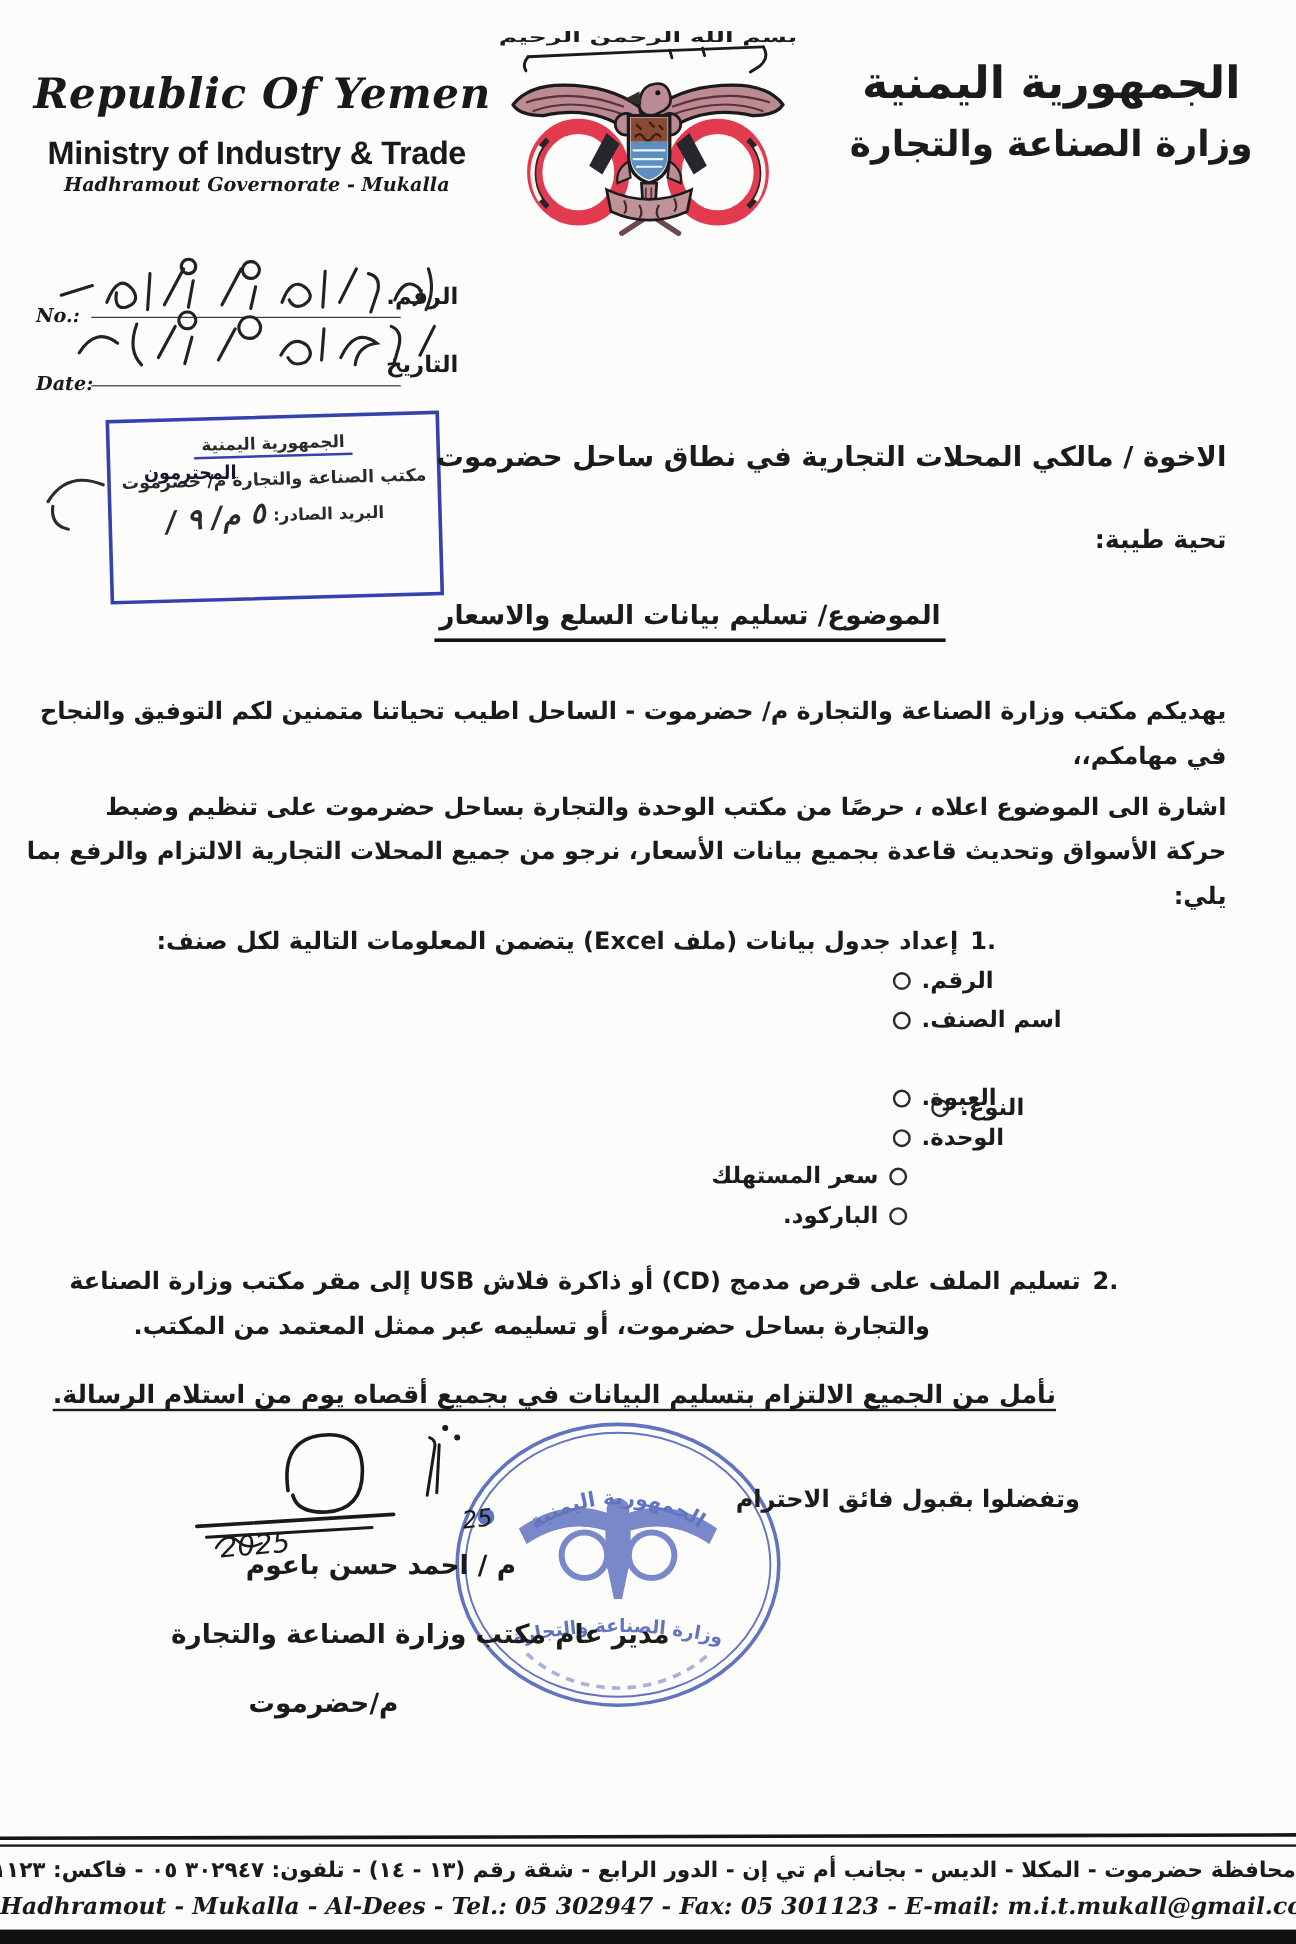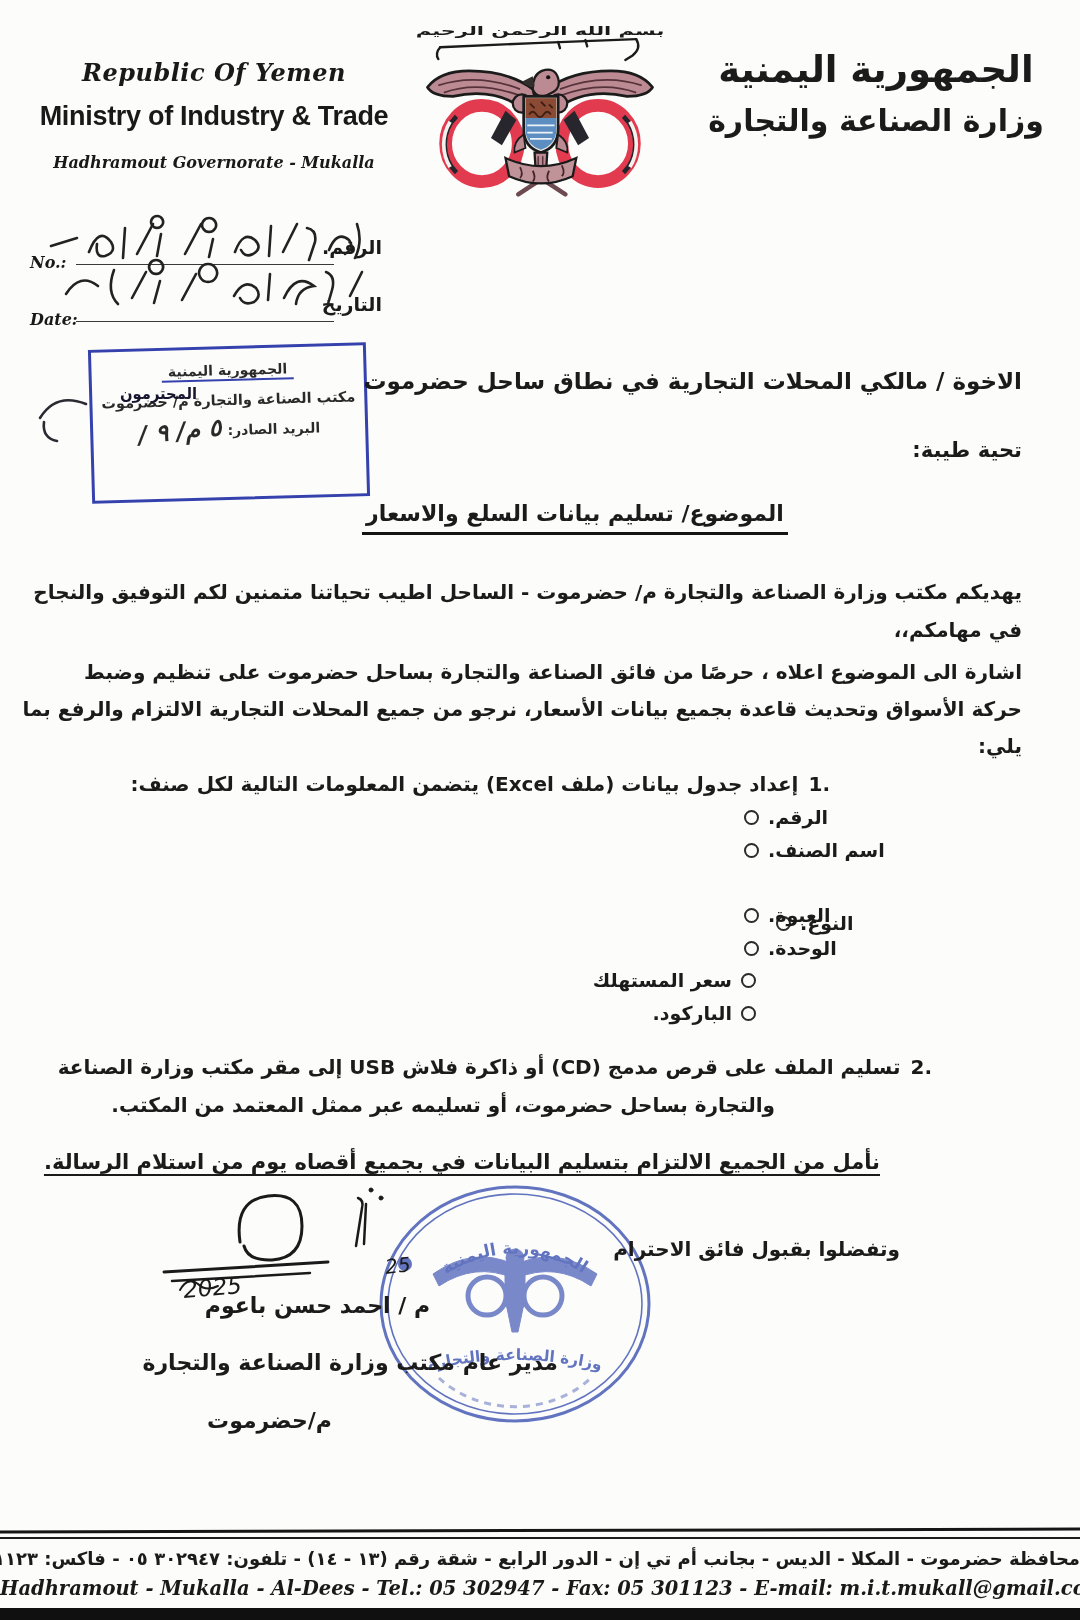--- a/index.html
+++ b/index.html
@@ -2,23 +2,23 @@
 <html><head>
 <meta charset="utf-8">
 <style>
   html,body{margin:0;padding:0;background:#777;}
   .page{position:relative;width:1080px;height:1620px;background:#fcfcfa;overflow:hidden;
         font-family:"DejaVu Sans",sans-serif;color:#191919;margin:0 auto;}
   .abs{position:absolute;}
   .ar{font-family:"DejaVu Sans",sans-serif;direction:rtl;unicode-bidi:isolate;white-space:nowrap;color:#1b1b1b;}
   .en-script{font-family:"DejaVu Serif",serif;font-style:italic;font-weight:700;white-space:nowrap;}
   .hdr-left{left:28px;top:40px;width:372px;text-align:center;}
-  .hl1{font-size:24px;letter-spacing:.5px;margin-top:18px;}
+  .hl1{font-size:35px;letter-spacing:.5px;margin-top:18px;}
   .hl2{font-family:"Liberation Sans",sans-serif;font-weight:800;font-size:27px;letter-spacing:-.3px;margin-top:14px;white-space:nowrap;}
-  .hl3{font-size:16px;margin-top:21px;}
+  .hl3{font-size:16px;margin-top:0;}
   .hdr-right{left:690px;top:40px;width:372px;text-align:center;}
   .hr1{font-size:37px;font-weight:800;margin-top:8px;}
   .hr2{font-size:30px;font-weight:800;margin-top:12px;}
   .hr3{font-size:18px;font-weight:800;margin-top:22px;}
   .bismillah{left:400px;top:24px;width:280px;text-align:center;font-size:12px;font-weight:600;
              transform:scaleX(1.75);transform-origin:center;direction:rtl;white-space:nowrap;}
   .refrow{left:30px;width:352px;height:36px;}
   .ref-line{position:absolute;left:46px;right:48px;bottom:3px;border-top:1.6px solid #3a3a3a;}
   .ref-ar{position:absolute;right:0;top:4px;font-size:19px;font-weight:700;}
   .ref-en{position:absolute;left:0;bottom:-4px;font-family:"DejaVu Serif",serif;font-style:italic;font-weight:700;font-size:16px;}
@@ -182,21 +182,21 @@
   </svg>
   <div class="abs ar honorific">المحترمون</div>
 
   <div class="abs ar addressee">الاخوة / مالكي المحلات التجارية في نطاق ساحل حضرموت</div>
   <div class="abs ar greeting">تحية طيبة:</div>
   <div class="abs ar bodyline" style="top:580px;">يهديكم مكتب وزارة الصناعة والتجارة م/ حضرموت - الساحل اطيب تحياتنا متمنين لكم التوفيق والنجاح</div>
 
   <div class="abs ar subject">الموضوع/ تسليم بيانات السلع والاسعار</div>
   <div class="abs ar bodyline" style="top:618px;margin-left:12px;">في مهامكم،،</div>
 
-  <div class="abs ar bodyline" style="top:660px;">اشارة الى الموضوع اعلاه ، حرصًا من فائق الصناعة والتجارة بساحل حضرموت على تنظيم وضبط</div>
+  <div class="abs ar bodyline" style="top:660px;">اشارة الى الموضوع اعلاه ، حرصًا من مكتب الوحدة والتجارة بساحل حضرموت على تنظيم وضبط</div>
   <div class="abs ar bodyline" style="top:697px;">حركة الأسواق وتحديث قاعدة بجميع بيانات الأسعار، نرجو من جميع المحلات التجارية الالتزام والرفع بما</div>
   <div class="abs ar bodyline" style="top:734px;">يلي:</div>
 
   <div class="abs item" style="right:250px;top:772px;">
     <span style="direction:ltr;">1.</span>
     <span class="ar">إعداد جدول بيانات (ملف Excel) يتضمن المعلومات التالية لكل صنف:</span>
   </div>
 
   <div class="abs bullet" style="left:744px;top:806px;">
     <span class="dot"></span>

